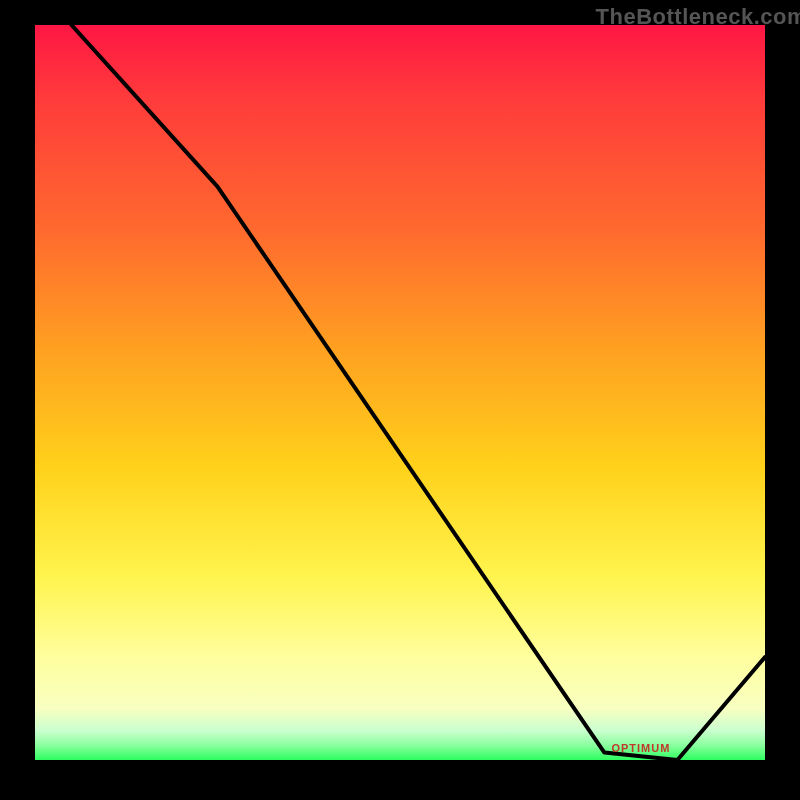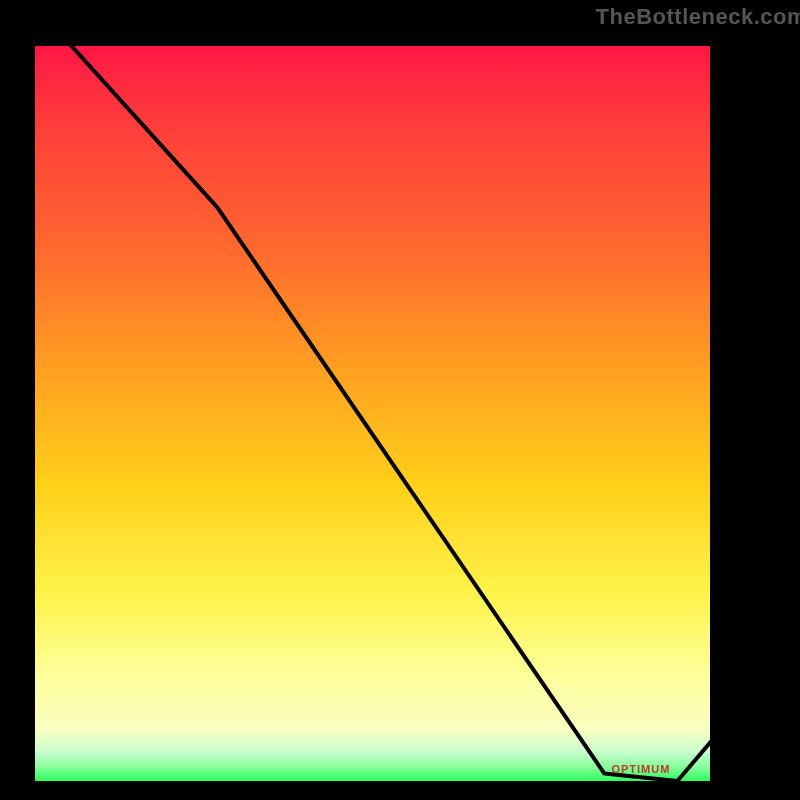--- a/index.html
+++ b/index.html
@@ -24,22 +24,22 @@
     right: 10px;
     color: #555;
     font-size: 22px;
     font-weight: bold;
     letter-spacing: 0.5px;
     z-index: 5;
   }
   .plot {
     position: absolute;
     left: 35px;
-    top: 46px;
-    width: 675px;
+    top: 25px;
+    width: 730px;
     height: 735px;
     background: linear-gradient(to bottom,
       #ff1744 0%,
       #ff3b3b 10%,
       #ff6a2e 28%,
       #ffa021 44%,
       #ffd11a 60%,
       #fff44d 75%,
       #ffff9e 86%,
       #f8ffc0 93%,

